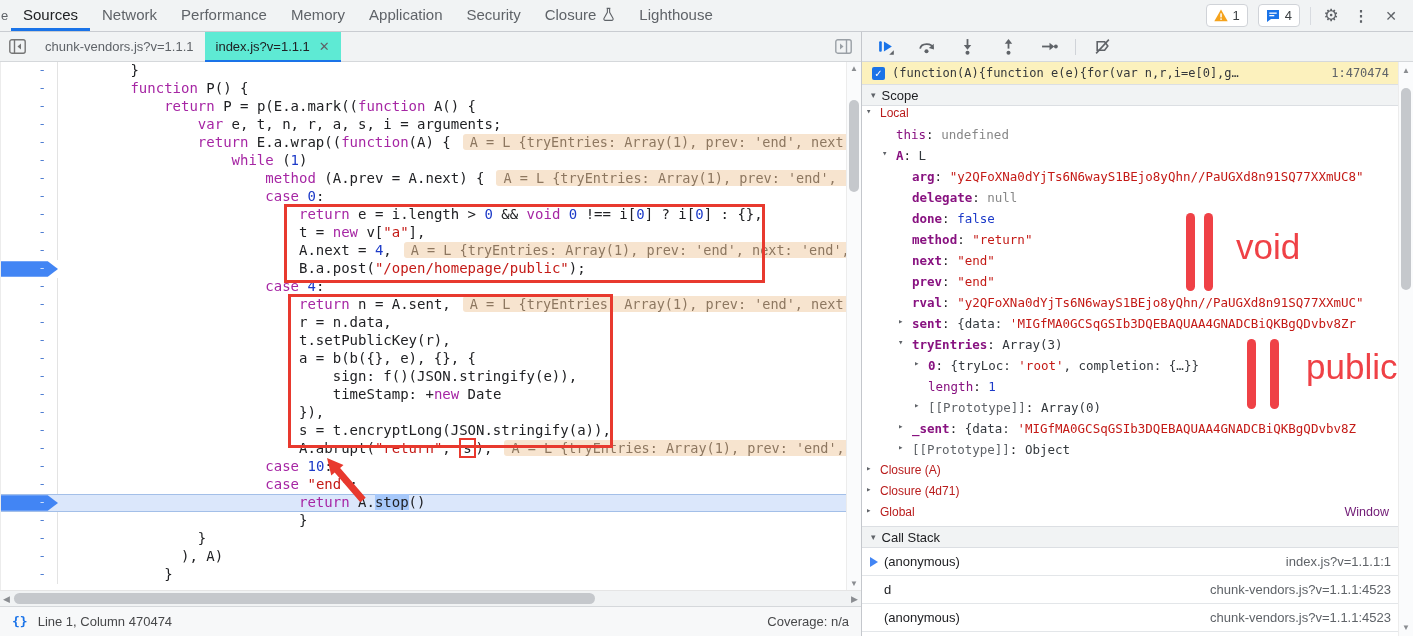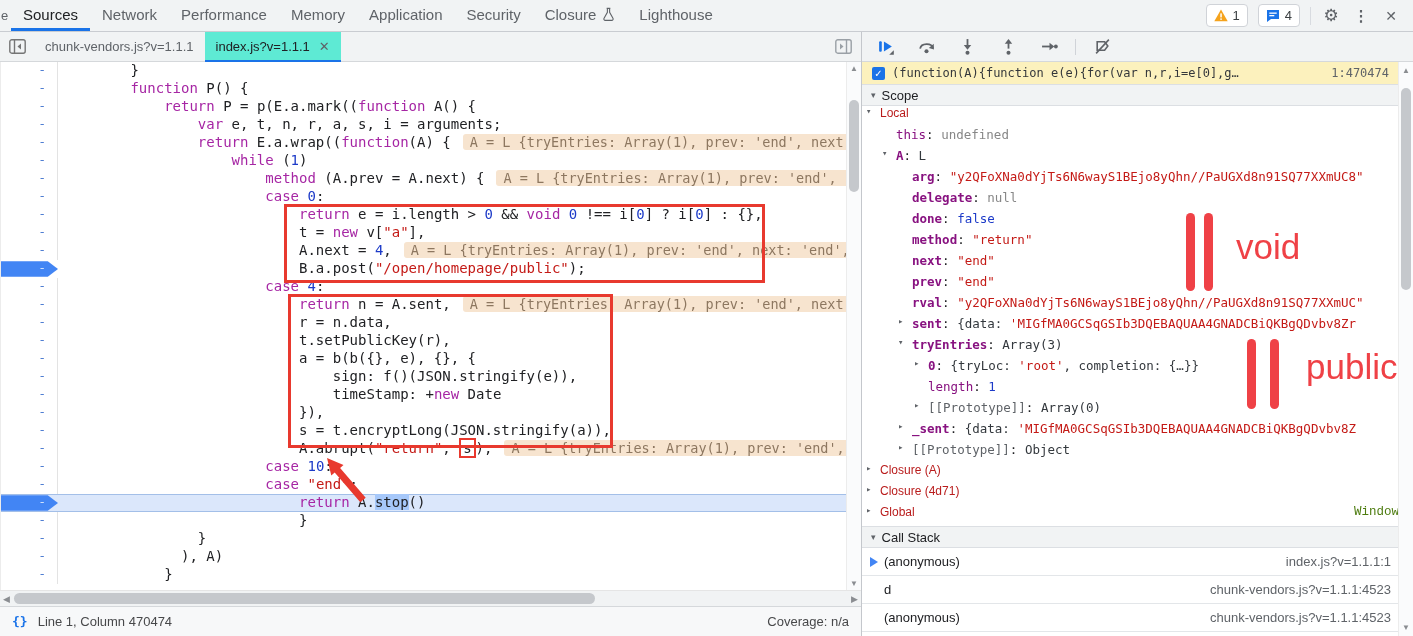--- a/index.html
+++ b/index.html
@@ -73,21 +73,21 @@
   .tri{color:#5f6368;font-size:9px}
   #scope-rows{height:420px;overflow:hidden}
   .scope-row{height:21px;line-height:21px;font:12.5px "DejaVu Sans Mono",monospace;white-space:pre;display:flex;color:#202124}
   .exp{flex:none;width:14px;color:#5f6368;font-size:9px}
   .n-plain{color:#b91c1c;font-family:Liberation Sans, sans-serif;font-size:12px}
   .n-prop{color:#881280}
   .n-propb{color:#881280;font-weight:bold}
   .n-dim{color:#5f6368}
   .v-muted{color:#878787}.v-str{color:#c41a16}.v-num{color:#1c3ac8}.v-obj{color:#33383d}.v-preview{color:#33383d}
   .sr-val{overflow:hidden;white-space:pre}
-  .sr-right{margin-left:auto;padding-right:14px;color:#4d7c0f;font-family:Liberation Mono, monospace}
+  .sr-right{margin-left:auto;padding-right:24px;color:#701a75;font-family:Liberation Sans, sans-serif}
   .cs-row{height:28px;box-sizing:border-box;border-bottom:1px solid #e3e6e9;display:flex;align-items:center;
           padding:0 22px 0 8px;font-size:13px;color:#202124;background:#fff}
   .cs-marker{flex:none;width:0;height:0;border-left:8px solid #4285f4;border-top:5px solid transparent;
              border-bottom:5px solid transparent;margin-right:6px}
   .cs-spacer{flex:none;width:14px}
   .cs-loc{margin-left:auto;color:#5f6368}
   .side-scroll{position:absolute;right:0;top:30px;bottom:0;width:14px;background:#fafbfc;border-left:1px solid #ececec;z-index:7}
   .ann-bar{position:absolute;width:9px;border-radius:5px;background:#ef4146;z-index:8;pointer-events:none}
   #bar-1a{left:324px;top:181px;height:78px}
   #bar-1b{left:342px;top:181px;height:78px}

